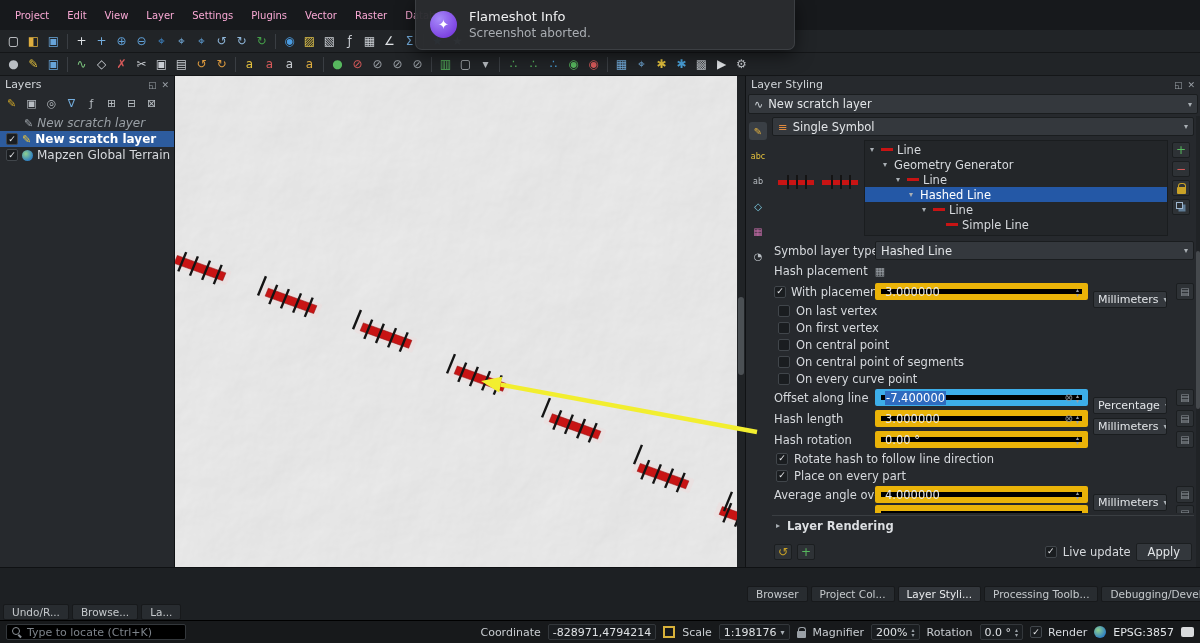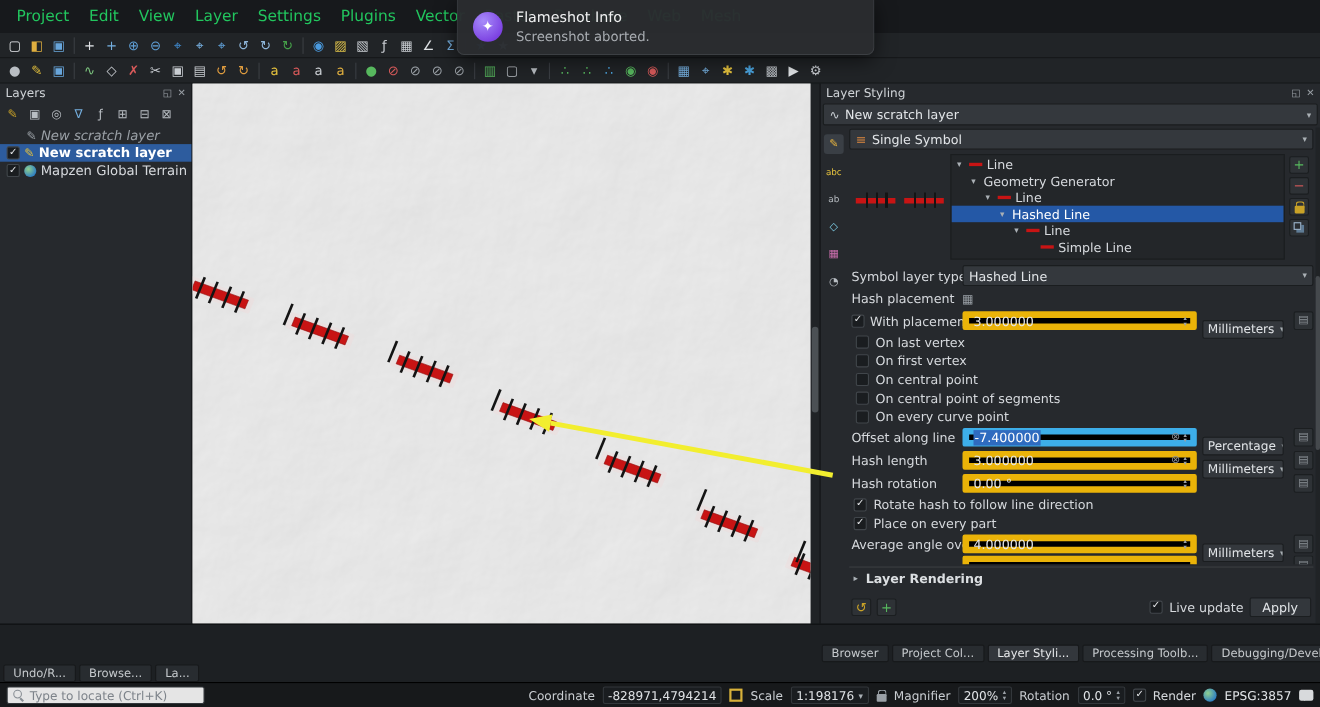--- a/index.html
+++ b/index.html
@@ -2,21 +2,21 @@
 <html><head>
 <meta charset="utf-8">
 <style>
   *{margin:0;padding:0;box-sizing:border-box;font-family:"DejaVu Sans","Liberation Sans",sans-serif;}
   html,body{width:1200px;height:643px;overflow:hidden;background:#1d2023;}
   body{position:relative;color:#dcdfe2;font-size:12px;}
   #app{width:1200px;height:643px;display:flex;flex-direction:column;}
 
   
   .menubar{flex:0 0 30px;background:#17191c;display:flex;align-items:center;padding-left:6px;}
-  .menu-item{padding:4px 9px;font-size:14px;color:#22c55e;cursor:default;}
+  .menu-item{padding:4px 9px;font-size:10px;color:#f9a8d4;cursor:default;}
 
   
   .toolbar{flex:0 0 23px;background:#212427;border-bottom:1px solid #141618;display:flex;align-items:center;padding:0 4px;gap:1px;}
   .tb-icon{width:19px;height:19px;border-radius:3px;display:flex;align-items:center;justify-content:center;font-size:12px;}
   .tb-sep{width:1px;height:15px;background:#3a3e43;margin:0 3px;}
 
   
   .main{flex:1;display:flex;min-height:0;}
 
   .layers-panel{flex:0 0 175px;background:#26292d;border-right:1px solid #101214;display:flex;flex-direction:column;}
@@ -96,21 +96,21 @@
 
   
   .bottom-tabs{flex:0 0 20px;background:#1d2023;border-top:1px solid #0f1113;position:relative;display:flex;align-items:center;}
   .tabs-left{display:flex;gap:3px;padding-left:3px;margin-top:36px;}
   .tabs-right{position:absolute;left:747px;display:flex;gap:3px;}
   .dock-tab{padding:1px 8px;font-size:10.5px;color:#c6cacd;background:#282c30;border:1px solid #17191b;border-radius:2px;white-space:nowrap;}
   .dock-tab.active{background:#33373c;color:#e8eaec;}
 
   
   .statusbar{flex:0 0 23px;background:#17191b;border-top:1px solid #000;display:flex;align-items:center;gap:7px;padding:0 6px;font-size:11px;color:#c9cdd1;}
-  .locator{width:180px;height:16px;background:#e5e5e5;border:1px solid #33373b;border-radius:2px;display:flex;align-items:center;gap:5px;padding:0 5px;}
+  .locator{width:180px;height:16px;background:#000000;border:1px solid #33373b;border-radius:2px;display:flex;align-items:center;gap:5px;padding:0 5px;}
   .locator .placeholder{color:#7d838a;font-size:11px;white-space:nowrap;}
   .mag-icon{position:relative;width:10px;height:10px;flex:0 0 10px;}
   .mag-icon::before{content:"";position:absolute;top:0;left:0;width:6px;height:6px;border:1.5px solid #8a9096;border-radius:50%;}
   .mag-icon::after{content:"";position:absolute;left:7px;top:7px;width:4px;height:1.5px;background:#8a9096;transform:rotate(45deg);transform-origin:0 0;}
   .sb-spacer{flex:1;}
   .sb-label{white-space:nowrap;}
   .sb-box{height:16px;background:#1a1d20;border:1px solid #33373b;border-radius:2px;display:flex;align-items:center;gap:4px;padding:0 4px;color:#dfe2e5;white-space:nowrap;}
   .sb-box .arrow{font-size:8px;color:#aab0b5;}
   .sb-ext{width:12px;height:12px;border:2px solid #d8b13a;background:#17191b;flex:0 0 12px;}
   .sb-check{height:16px;padding-left:0;}

